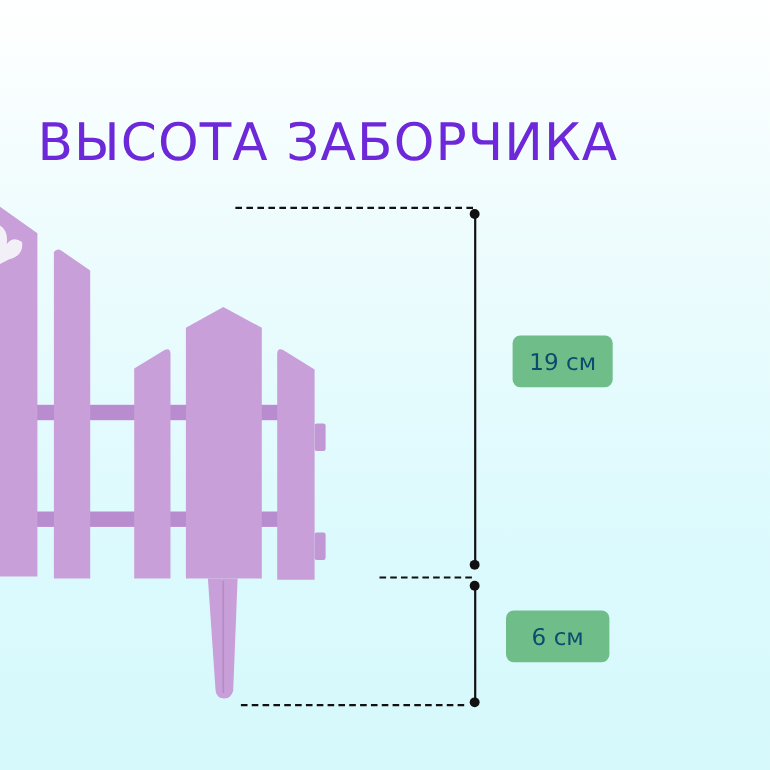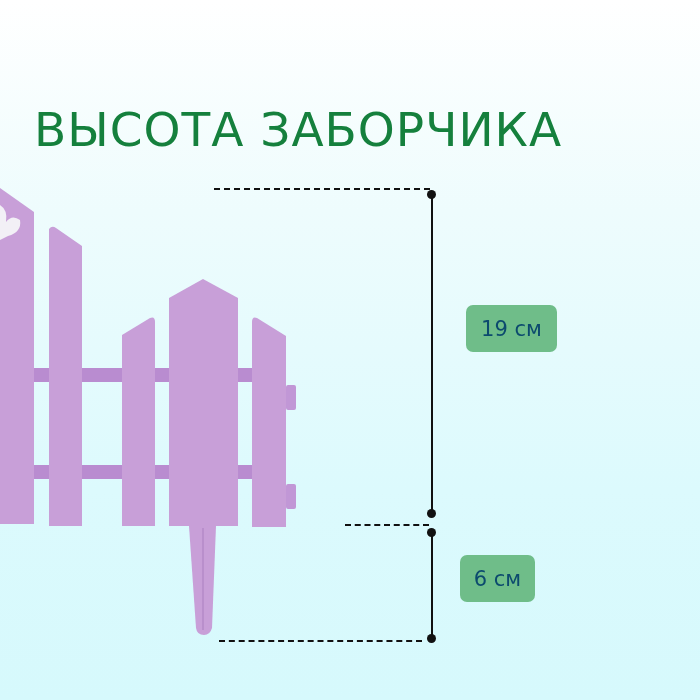--- a/index.html
+++ b/index.html
@@ -5,21 +5,21 @@
   html, body { margin:0; padding:0; }
   body {
     width:700px; height:700px; overflow:hidden; position:relative;
     background: linear-gradient(to bottom, #ffffff 0%, #eefcfd 30%, #dcfafd 70%, #d6f9fc 100%);
     font-family: "Liberation Sans", sans-serif;
   }
   .title {
     position:absolute; left:34px; top:106px;
     font-family: "DejaVu Sans", sans-serif;
     font-size:47px; font-weight:400; letter-spacing:1px;
-    color:#15803d; line-height:1;
+    color:#6d28d9; line-height:1;
   }
   .fence { position:absolute; left:0; top:0; }
   .dash { position:absolute; border-top:2px dashed #111; height:0; }
   .vline { position:absolute; width:2px; background:#111; }
   .dot { position:absolute; width:9px; height:9px; border-radius:50%; background:#111; }
   .badge {
     position:absolute; background:#6fbd89; border-radius:7px;
     color:#0c4a6e; font-family:"DejaVu Sans", sans-serif; font-size:21px;
     display:flex; align-items:center; justify-content:center;
   }
@@ -56,13 +56,13 @@
 
 <div class="vline" style="left:431px; top:194px; height:318px;"></div>
 <div class="dot" style="left:427px; top:190px;"></div>
 <div class="dot" style="left:427px; top:509px;"></div>
 
 <div class="vline" style="left:431px; top:532px; height:106px;"></div>
 <div class="dot" style="left:427px; top:528px;"></div>
 <div class="dot" style="left:427px; top:634px;"></div>
 
 <div class="badge" style="left:466px; top:305px; width:91px; height:47px;">19 см</div>
-<div class="badge" style="left:460px; top:555px; width:75px; height:47px;">6 см</div>
+<div class="badge" style="left:460px; top:555px; width:94px; height:47px;">6 см</div>
 
 </body></html>

